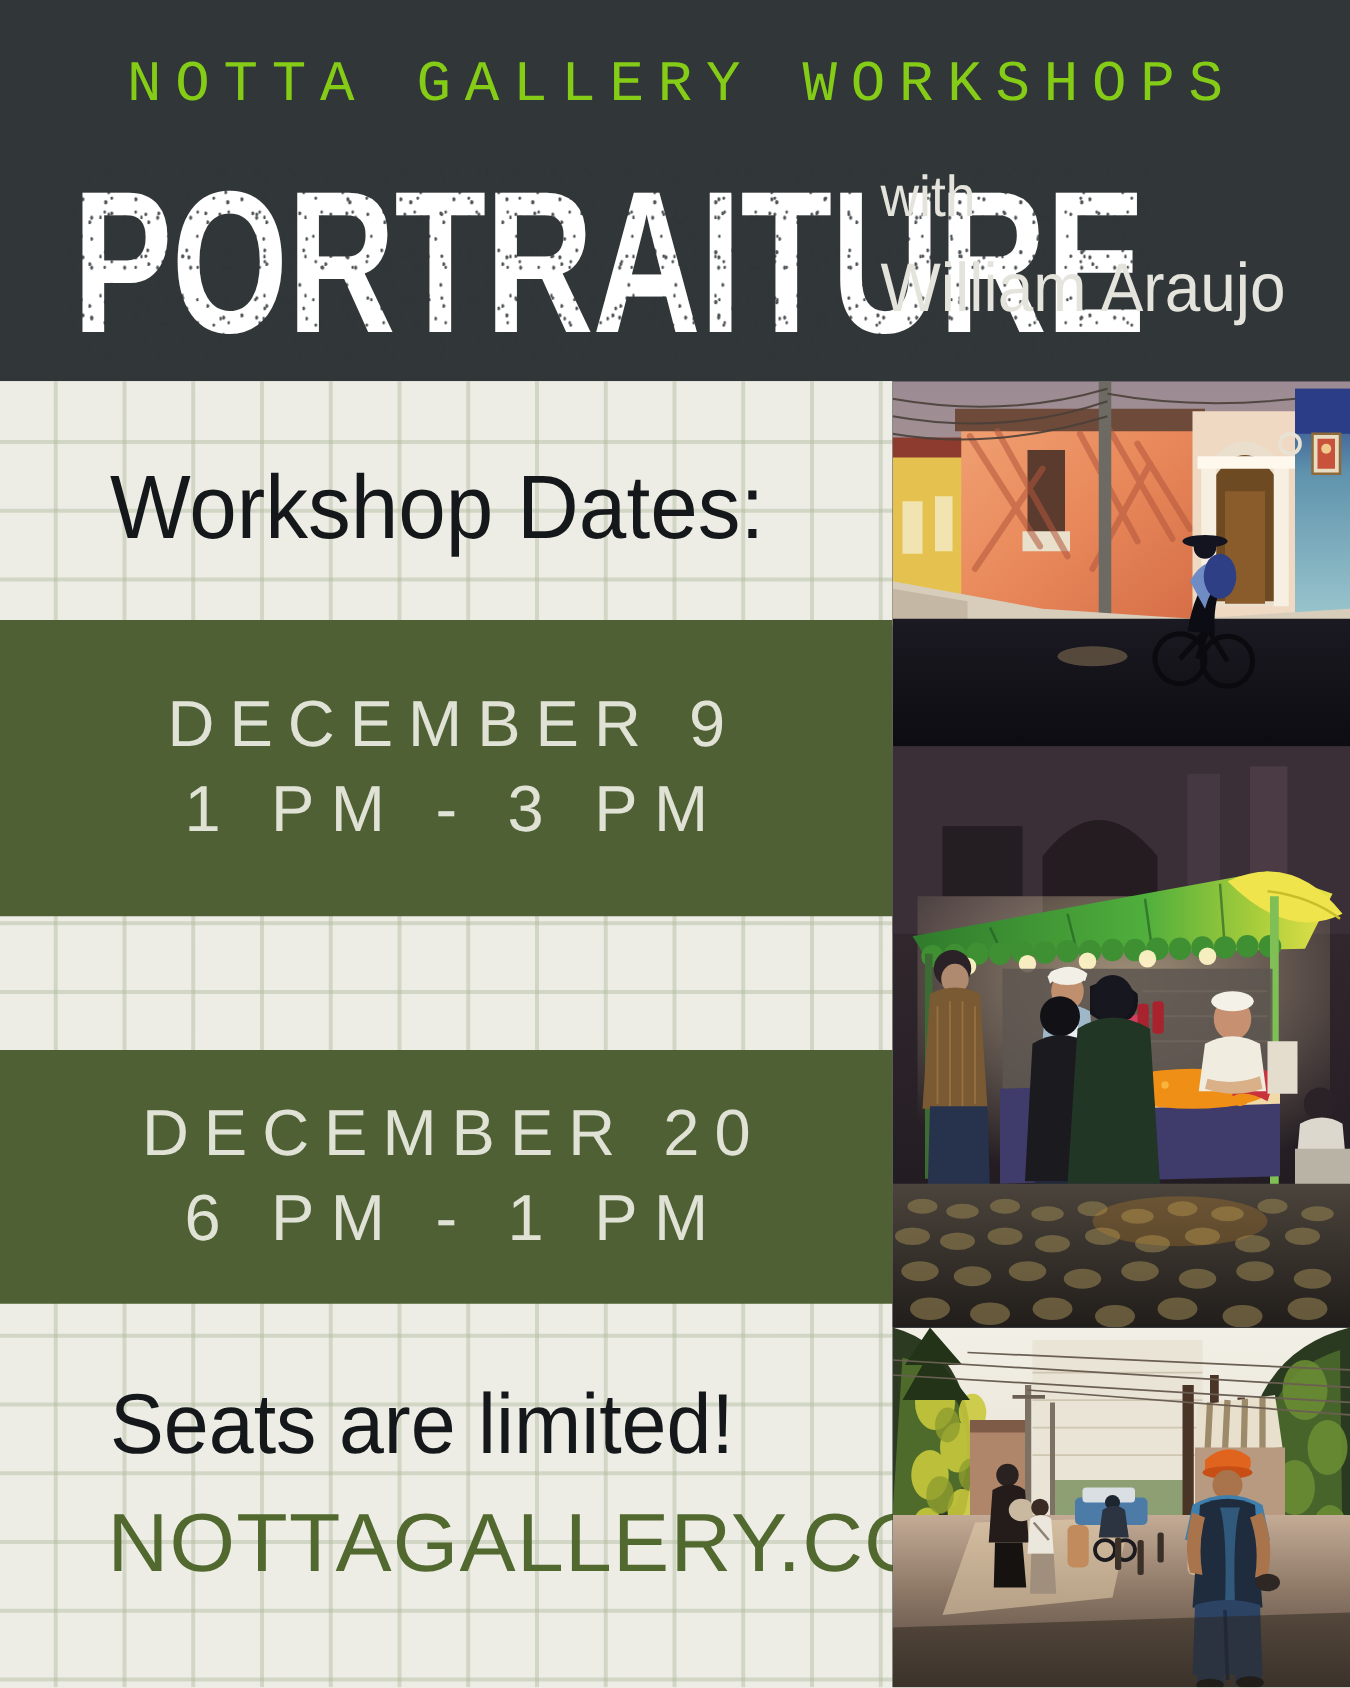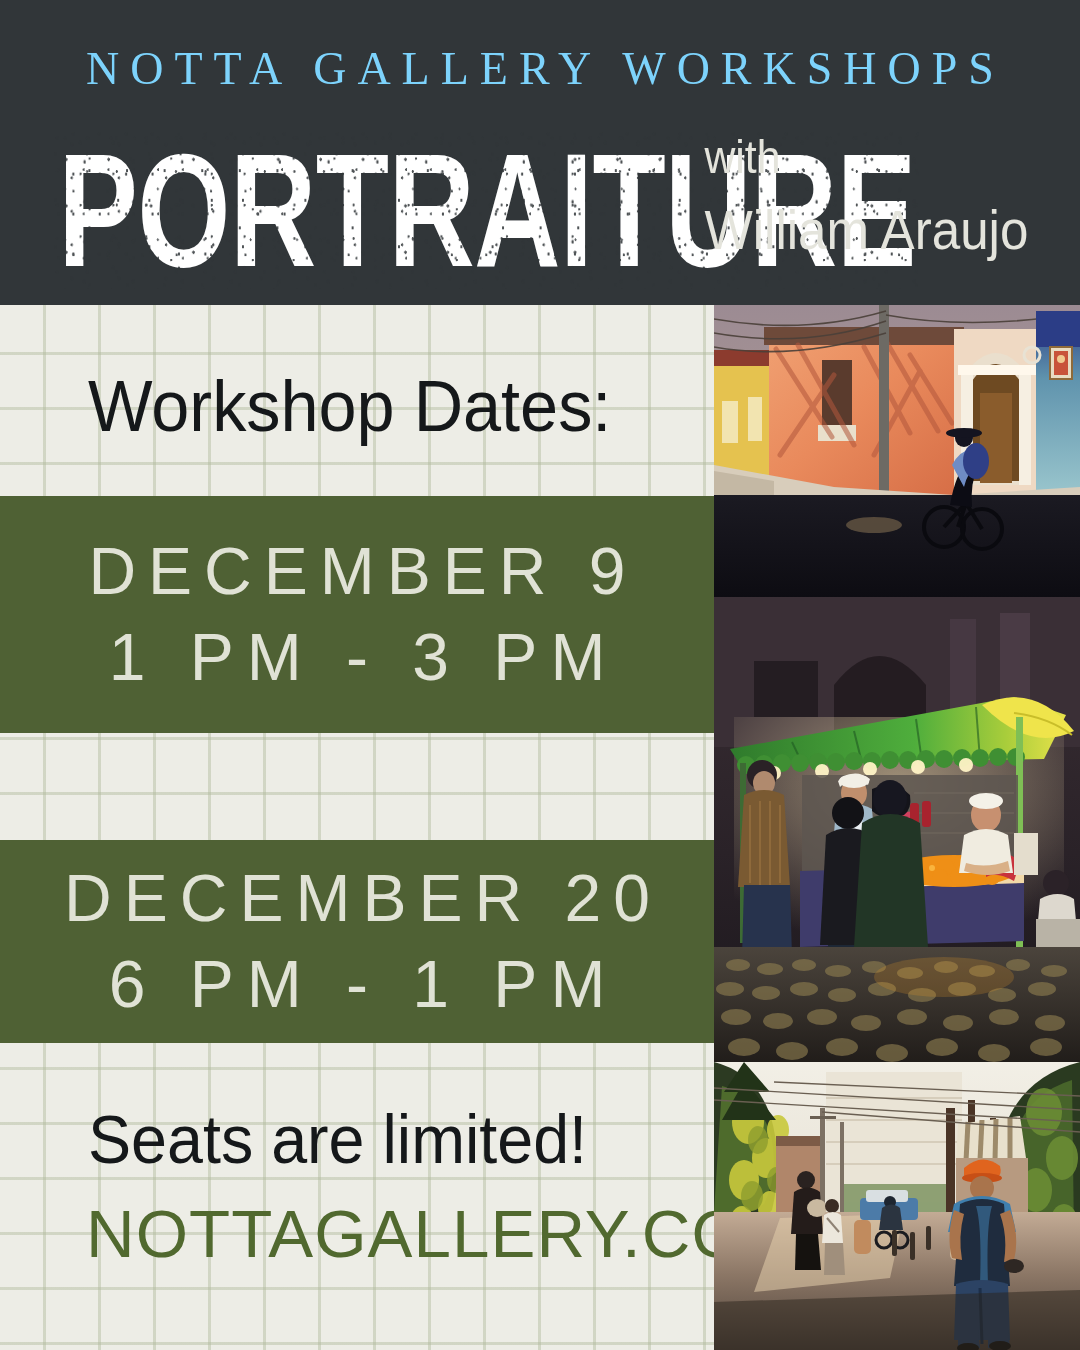--- a/index.html
+++ b/index.html
@@ -23,26 +23,26 @@
   .header {
     position:absolute; left:0; top:0;
     width:1080px; height:305px;
     background:#313639;
     overflow:hidden;
   }
   .eyebrow {
     position:absolute; left:0; top:42px;
     width:1080px;
     text-align:center;
-    color:#7dd3fc;
+    color:#84cc16;
     font-size:46px;
     font-weight:400;
     letter-spacing:11px;
     text-indent:11px;
-    font-family:Liberation Serif, serif;
+    font-family:Liberation Mono, monospace;
   }
   .title-row {
     position:absolute; left:0; top:104px;
     width:852px; height:180px;
     display:flex;
     align-items:flex-end;
     padding-left:58px;
   }
   .big-title {
     font-family:"Liberation Sans Narrow","Liberation Sans", sans-serif;
@@ -119,21 +119,21 @@
     color:#E6E8DC;
   }
   .band-1 { top:496px; height:237px; }
   .band-2 { top:840px; height:203px; }
 
   .band .date-line, .band .time-line {
     font-family:"Liberation Sans", sans-serif;
     font-weight:400;
     letter-spacing:12px;
     text-indent:12px;
-    font-size:66px;
+    font-size:52px;
     line-height:1.30;
     white-space:nowrap;
     text-align:center;
     opacity:0.96;
   }
   .band .time-line { letter-spacing:13px; text-indent:13px;text-align:center; }
 
   
   .dates-heading {
     position:absolute; left:88px; top:365px;

